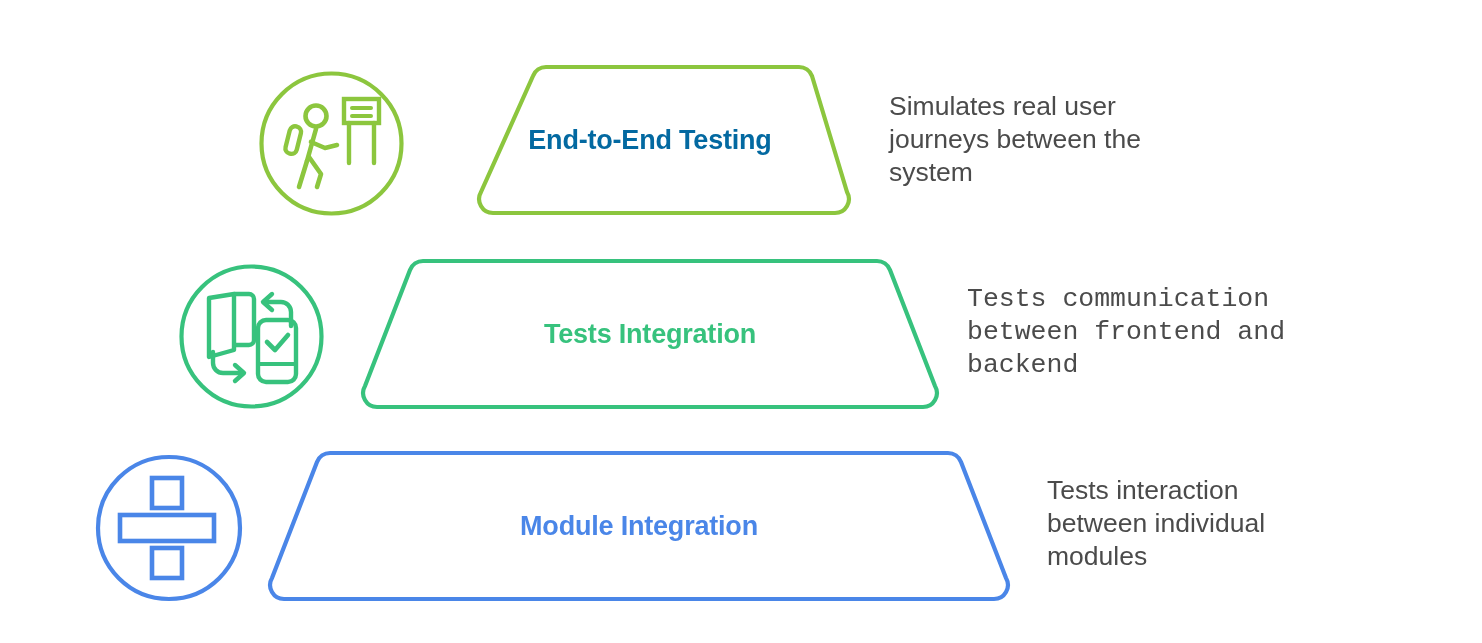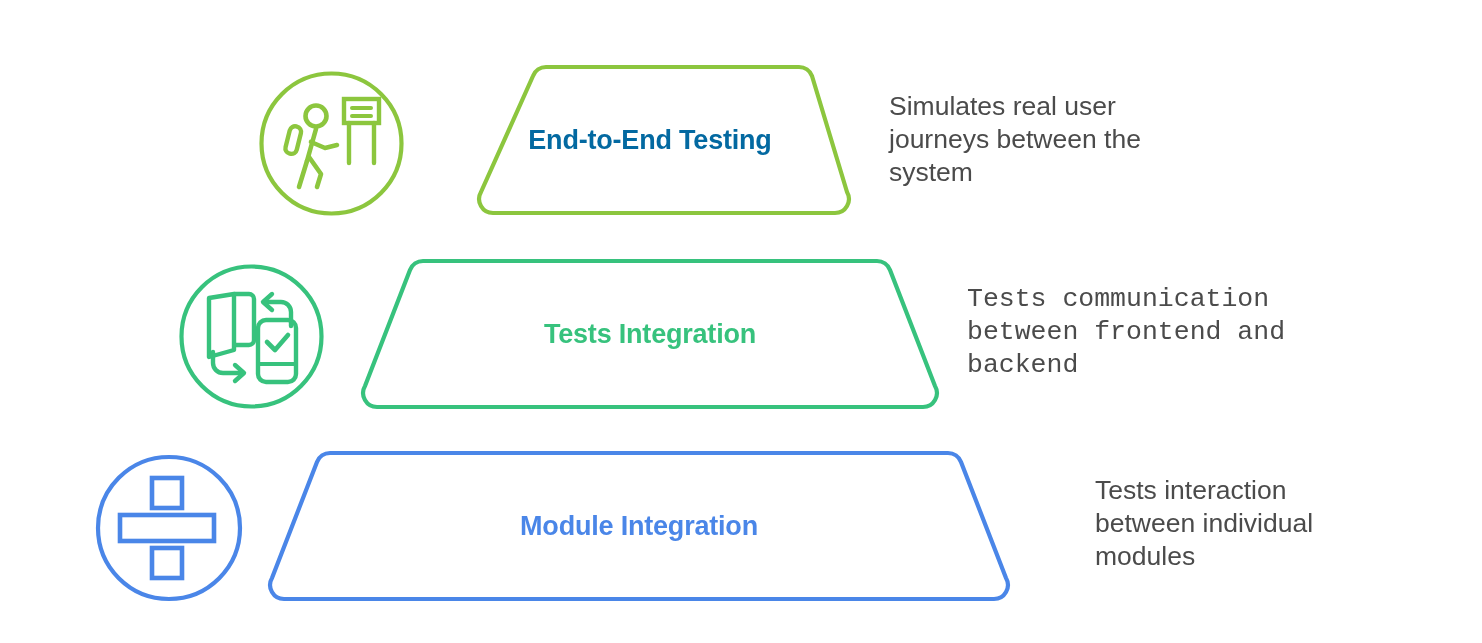--- a/index.html
+++ b/index.html
@@ -177,18 +177,18 @@
     </div>
 
     <div class="band" style="left:267px; top:448px; width:744px; height:156px;">
       <svg viewBox="0 0 744 156" xmlns="http://www.w3.org/2000/svg" preserveAspectRatio="none">
         <path d="M17,151 A14,14 0 0,1 5,130 L50,14 A14,14 0 0,1 63,5 L681,5
                  A14,14 0 0,1 694,14 L739,130 A14,14 0 0,1 727,151 Z" fill="#ffffff" stroke="#4a86e8" stroke-width="4.2" stroke-linejoin="round"></path>
       </svg>
       <div class="band-label c-mod">Module Integration</div>
     </div>
 
-    <div class="desc" style="left:1047px; top:474px; width:330px;margin-left:48px;">Tests interaction
+    <div class="desc" style="left:1047px; top:474px; width:330px;">Tests interaction
 between individual
 modules</div>
   </div>
 
 </div>
 
 </body></html>

